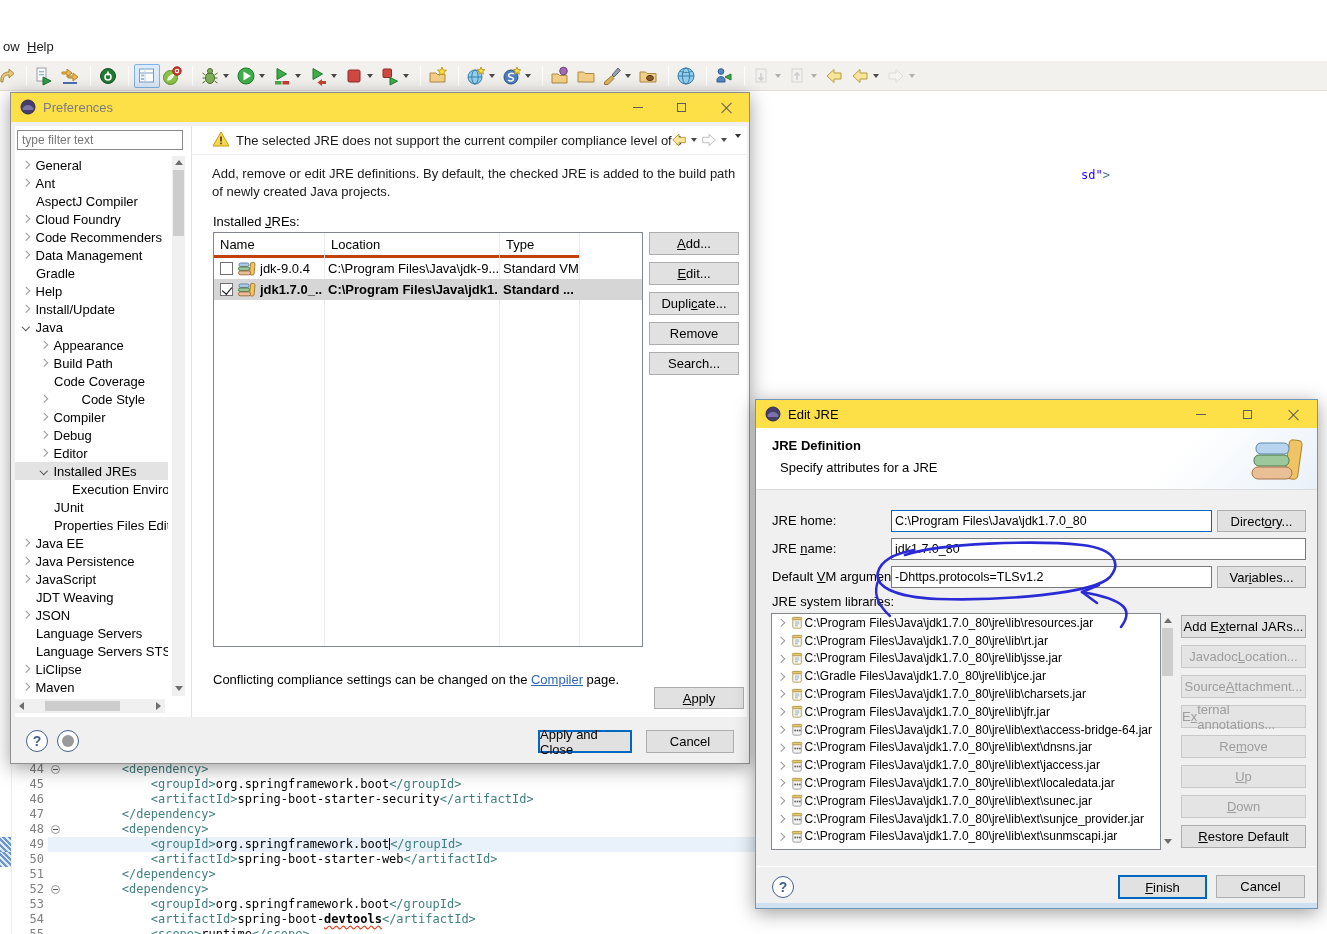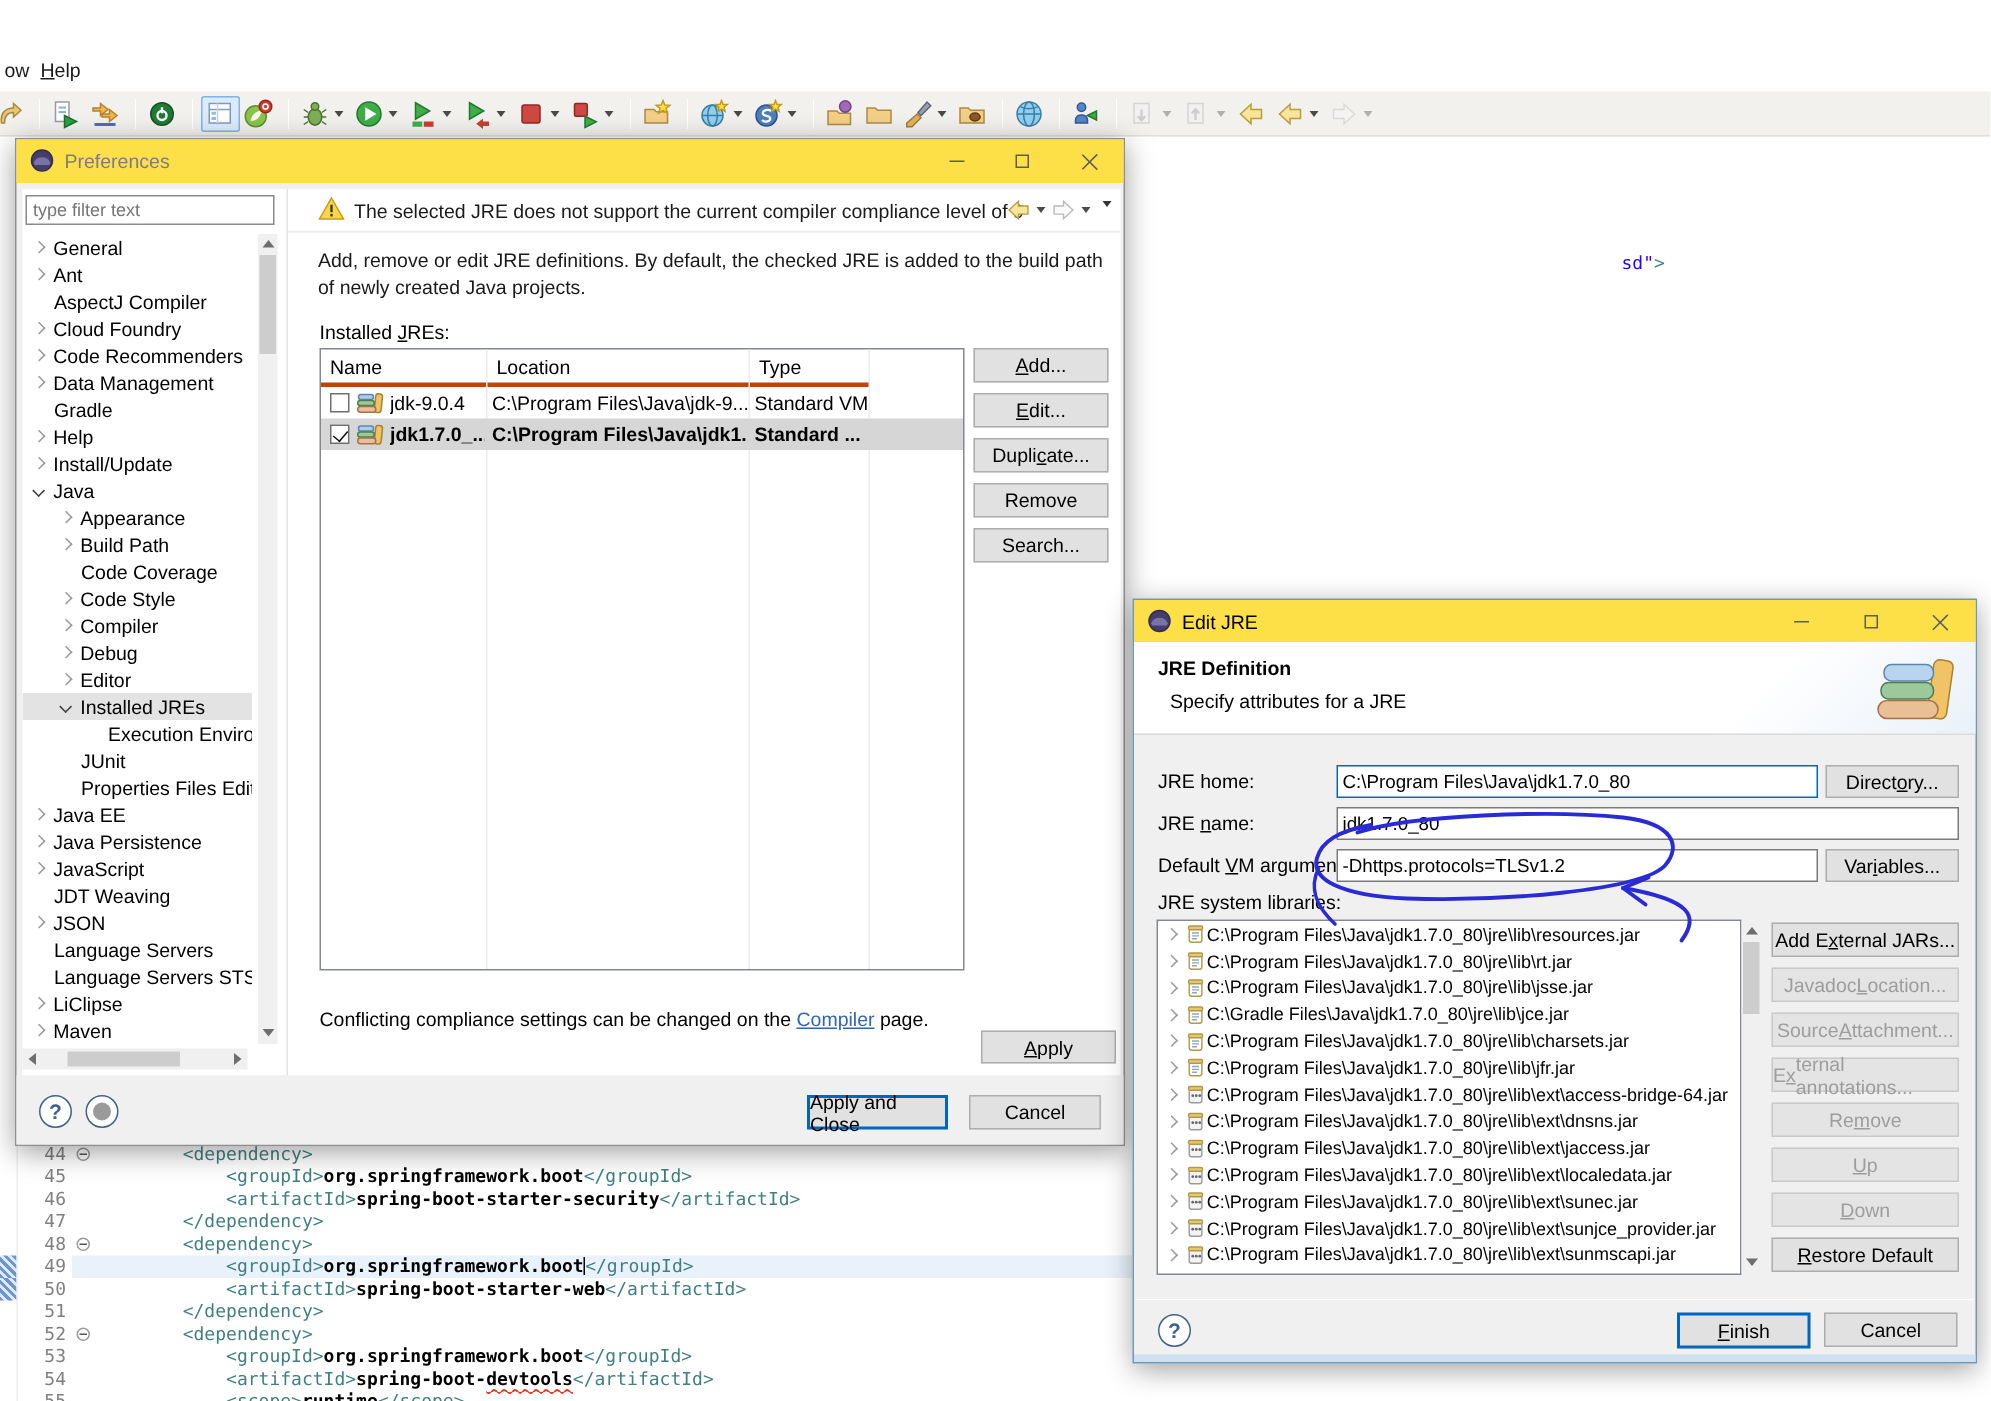--- a/index.html
+++ b/index.html
@@ -28,21 +28,21 @@
   .emark { width:12px; flex:none; border-right:1px solid #ededed; }
   .emark.hatch { background:repeating-linear-gradient(45deg,#6c96d2 0 2px,#dfe9f6 2px 4px); }
   .enum { width:36px; flex:none; text-align:right; color:#808080; padding-right:4px; }
   .efold { width:16px; flex:none; position:relative; }
   .efold .fm { position:absolute; left:3px; top:3px; width:9px; height:9px; border:1px solid #9a9a9a;
     border-radius:50%; background:#fff; }
   .efold .fm::after { content:""; position:absolute; left:1px; top:3px; width:5px; height:1px; background:#555; }
   .ecode { flex:1; color:#000; }
   .eline.hl .efold, .eline.hl .ecode { background:#e9f2fb; }
   .seg-t { color:#3f7f7f; }
-  .seg-b { color:#000; font-weight:bold; }
+  .seg-b { color:#000; font-weight:normal; }
   .seg-e { color:#000; font-weight:bold; text-decoration:underline wavy #e0401e; text-underline-offset:2px; }
   .caret { display:inline-block; width:1px; height:12px; background:#000; vertical-align:-2px; }
 
   
   .dlg { position:absolute; background:#f0f0f0; border:1px solid #8f8f8f; box-shadow:0 4px 18px rgba(0,0,0,.38); }
   .titlebar { position:absolute; left:0; top:0; right:0; height:29px; background:#fde047; }
   .title-txt { position:absolute; left:32px; top:7px; font-size:13px; }
   .app-icon { position:absolute; left:9px; top:6px; width:16px; height:16px; }
   .wc { position:absolute; top:0; width:34px; height:28px; display:flex; align-items:center; justify-content:center; }
   .wc-min i { display:block; width:10px; height:1px; background:#5c5c5c; }
@@ -425,21 +425,21 @@
             <span>Appearance</span>
           </div>
           <div class="trow" style="padding-left: 26px;">
             <span class="chev"></span>
             <span>Build Path</span>
           </div>
           <div class="trow" style="padding-left: 26px;">
             <span style="flex: 0 0 auto; width: 13px;"></span>
             <span>Code Coverage</span>
           </div>
-          <div class="trow" style="padding-left: 26px;">
+          <div class="trow" style="padding-left: 26px; gap: 28px;">
             <span class="chev"></span>
             <span>Code Style</span>
           </div>
           <div class="trow" style="padding-left: 26px;">
             <span class="chev"></span>
             <span>Compiler</span>
           </div>
           <div class="trow" style="padding-left: 26px;">
             <span class="chev"></span>
             <span>Debug</span>

